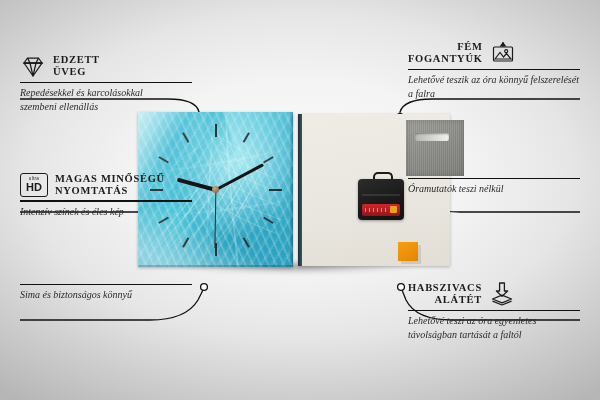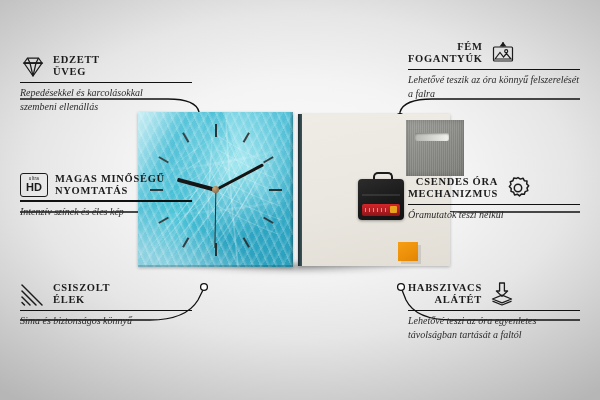--- a/index.html
+++ b/index.html
@@ -291,34 +291,20 @@
       <span class="co-title">
         <span>MAGAS MINŐSÉGŰ</span><br>
         <span>NYOMTATÁS</span>
       </span>
     </div>
     <div class="co-rule" style="width:172px;"></div>
     <div class="co-desc" style="width:160px;">Intenzív színek és éles kép</div>
   </div>
 
   <div class="callout left" style="left:20px;top:281px;width:172px;">
-    <div class="co-head">
-      <span class="ico">
-        <svg viewBox="0 0 26 26" fill="none" stroke="#1b1b1b" stroke-width="1.5" stroke-linecap="round">
-          <path d="M2 4 L22 24"></path>
-          <path d="M2 10 L16 24"></path>
-          <path d="M2 16 L10 24"></path>
-          <path d="M2 21.5 L4.5 24"></path>
-        </svg>
-      </span>
-      <span class="co-title">
-        <span>CSISZOLT</span><br>
-        <span>ÉLEK</span>
-      </span>
-    </div>
     <div class="co-rule" style="width:172px;"></div>
     <div class="co-desc" style="width:160px;">Sima és biztonságos könnyű</div>
   </div>
 
   <div class="callout right" style="left:408px;top:40px;width:172px;">
     <div class="co-head">
       <span class="co-title">
         <span>FÉM</span><br>
         <span>FOGANTYÚK</span>
       </span>
@@ -330,32 +316,20 @@
           <path d="M5 19 L10 12.5 L13.5 17 L16.5 13.5 L21 19 Z"></path>
           <circle cx="16.2" cy="11.2" r="1.5"></circle>
         </svg>
       </span>
     </div>
     <div class="co-rule" style="width:172px;"></div>
     <div class="co-desc" style="width:172px;">Lehetővé teszik az óra könnyű felszerelését a falra</div>
   </div>
 
   <div class="callout right" style="left:408px;top:175px;width:172px;">
-    <div class="co-head">
-      <span class="co-title">
-        <span>CSENDES ÓRA</span><br>
-        <span>MECHANIZMUS</span>
-      </span>
-      <span class="ico">
-        <svg viewBox="0 0 26 26" fill="none" stroke="#1b1b1b" stroke-width="1.5" stroke-linejoin="round">
-          <path d="M13 2.6 l2.4 1.5 2.6-.9 1.3 2.5 2.7.4-.3 2.8 2 1.9-1.7 2.2.8 2.6-2.6 1-.9 2.6-2.8-.2-2 1.9-2.2-1.7-2.7.7-1-2.6-2.6-.9.2-2.8-1.9-2 1.7-2.2-.7-2.7 2.6-1 .9-2.6 2.8.3z"></path>
-          <circle cx="13" cy="13" r="3.7"></circle>
-        </svg>
-      </span>
-    </div>
     <div class="co-rule" style="width:172px;"></div>
     <div class="co-desc" style="width:172px;">Óramutatók teszi nélkül</div>
   </div>
 
   <div class="callout right" style="left:408px;top:281px;width:172px;">
     <div class="co-head">
       <span class="co-title">
         <span>HABSZIVACS</span><br>
         <span>ALÁTÉT</span>
       </span>

